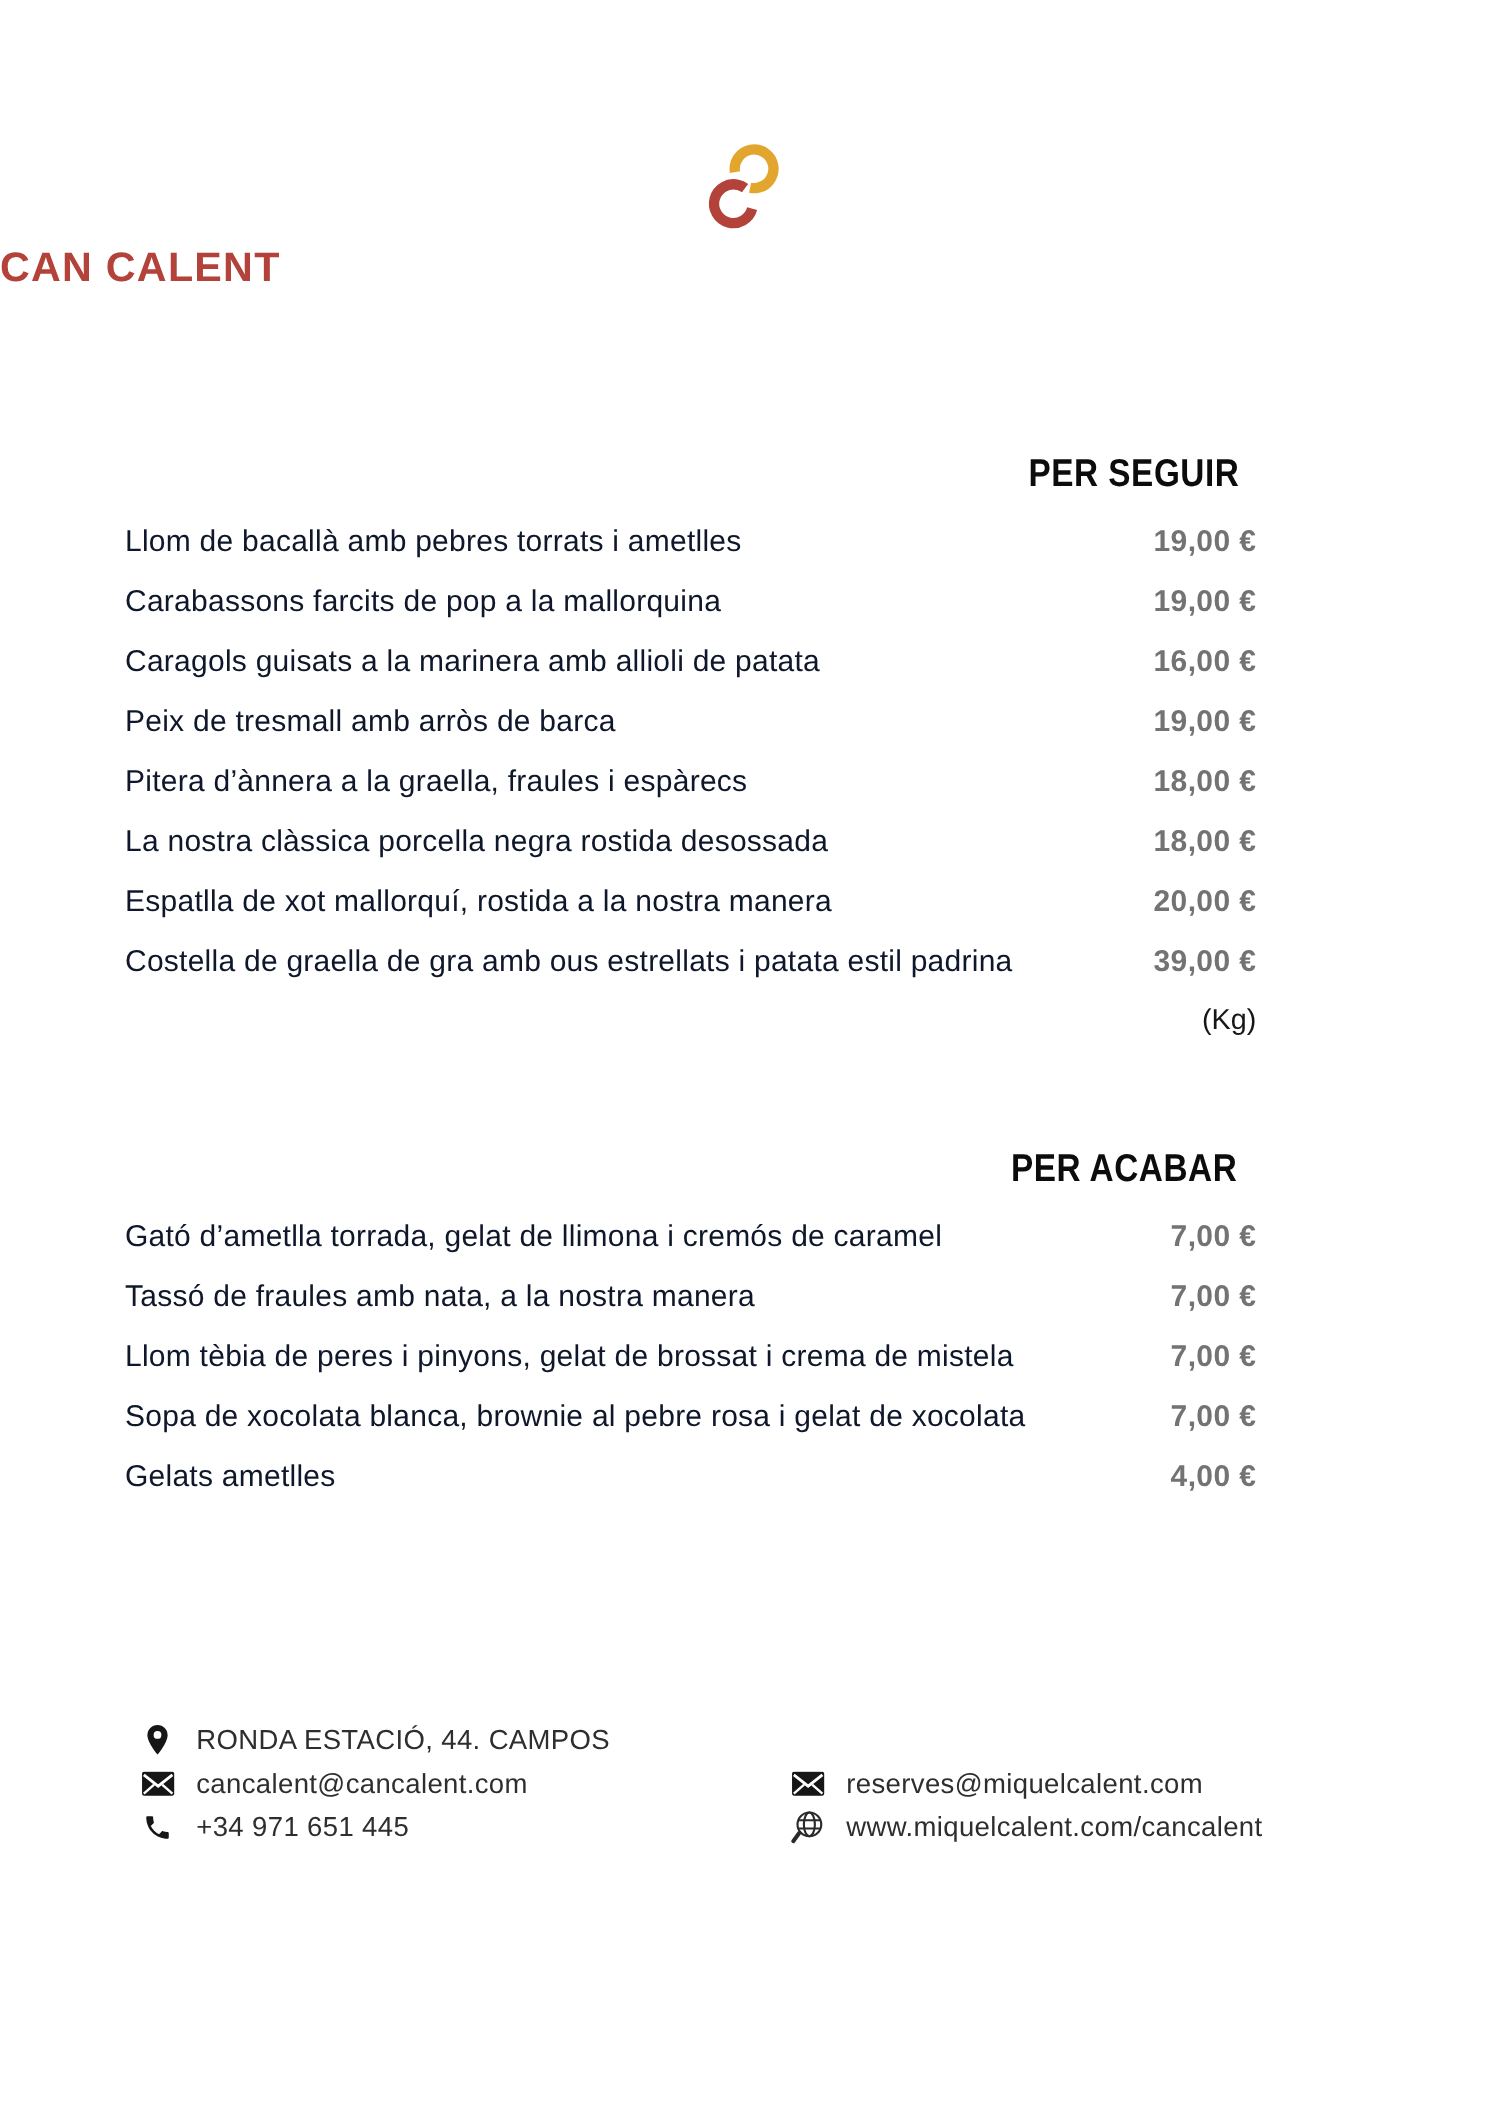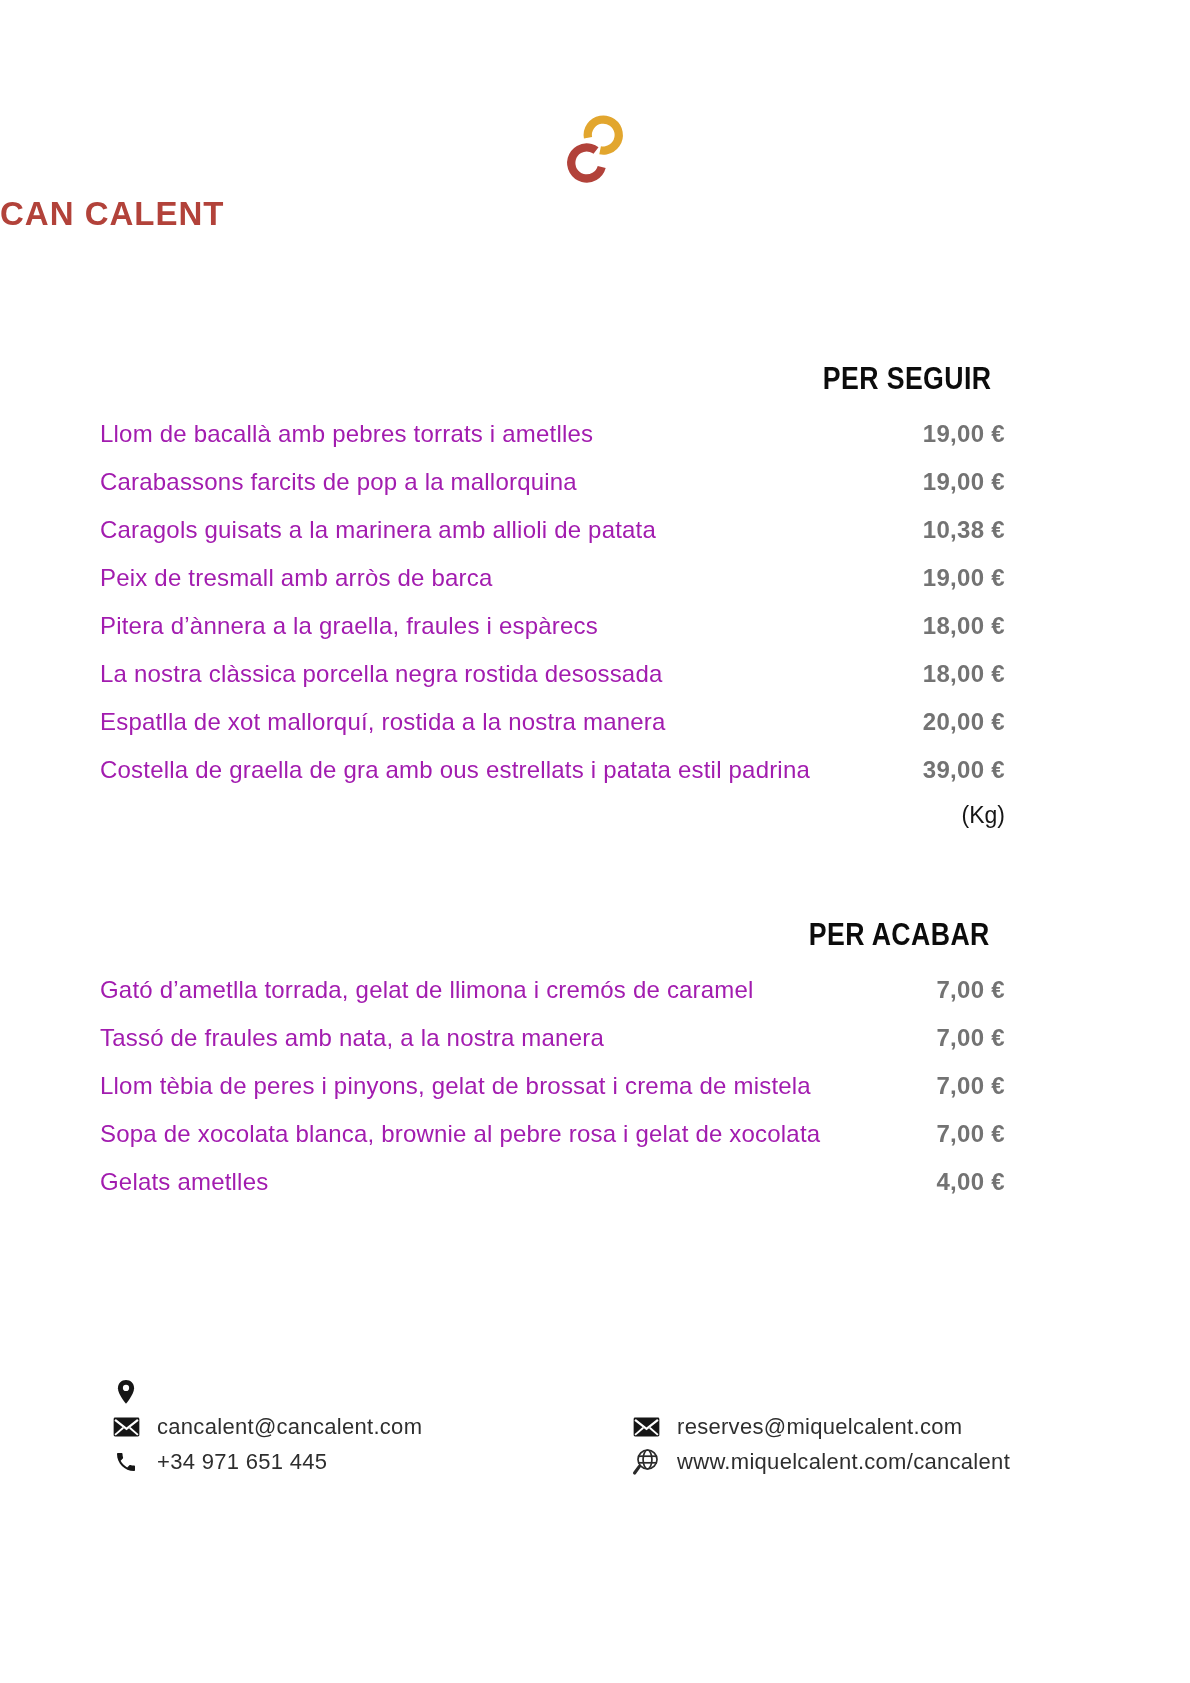--- a/index.html
+++ b/index.html
@@ -12,21 +12,21 @@
   .logo svg{display:block;margin:0 auto;}
   .brand{margin-top:7px;font-size:33px;font-weight:700;letter-spacing:1px;}
   
   .section{position:absolute;left:100px;width:905px;}
   .sec1{top:362px;}
   .sec2{top:918px;}
   .sec-title{text-align:right;font-size:31px;font-weight:700;color:#0c0c0c;line-height:34px;margin:0;}
   .sec-title .condense{display:inline-block;transform:scaleX(0.86);letter-spacing:0.5px;}
   .items{margin-top:14px;}
   .item{height:48px;display:flex;align-items:center;justify-content:space-between;}
-  .item .name{font-size:24px;color:#a21caf;letter-spacing:0.2px;}
+  .item .name{font-size:24px;color:#0f172a;letter-spacing:0.2px;}
   .item .price{font-size:24px;font-weight:700;color:#737373;white-space:nowrap;letter-spacing:0.3px;}
   .unit-note{height:42px;display:flex;align-items:center;justify-content:flex-end;font-size:23px;color:#161616;}
   
   .footer-col{position:absolute;}
   .fl{left:110px;top:1374px;}
   .fr{left:630px;top:1409px;}
   .frow{height:35px;display:flex;align-items:center;gap:15px;font-size:22px;color:#2e2e2e;letter-spacing:0.3px;}
   .ficon{width:32px;display:flex;justify-content:center;align-items:center;flex:0 0 32px;}
 </style>
 </head>
@@ -50,21 +50,21 @@
       <div class="item">
         <span class="name">Llom de bacallà amb pebres torrats i ametlles</span>
         <span class="price">19,00 €</span>
       </div>
       <div class="item">
         <span class="name">Carabassons farcits de pop a la mallorquina</span>
         <span class="price">19,00 €</span>
       </div>
       <div class="item">
         <span class="name">Caragols guisats a la marinera amb allioli de patata</span>
-        <span class="price">10,38 €</span>
+        <span class="price">16,00 €</span>
       </div>
       <div class="item">
         <span class="name">Peix de tresmall amb arròs de barca</span>
         <span class="price">19,00 €</span>
       </div>
       <div class="item">
         <span class="name">Pitera d’ànnera a la graella, fraules i espàrecs</span>
         <span class="price">18,00 €</span>
       </div>
       <div class="item">
@@ -112,20 +112,21 @@
   </div>
 
   <div class="footer-col fl">
     <div class="frow">
       <span class="ficon">
         <svg width="22" height="28" viewBox="0 0 24 28">
           <path d="M12 1C7 1 3.2 4.8 3.2 9.8c0 6.6 8.8 16.9 8.8 16.9s8.8-10.3 8.8-16.9C20.8 4.8 17 1 12 1z" fill="#161616"></path>
           <circle cx="12" cy="9.6" r="3.4" fill="#ffffff"></circle>
         </svg>
       </span>
+      <span>RONDA ESTACIÓ, 44. CAMPOS</span>
     </div>
     <div class="frow">
       <span class="ficon">
         <svg width="27" height="20" viewBox="0 0 28 21">
           <rect x="0.5" y="0.5" width="27" height="20" rx="1.5" fill="#161616"></rect>
           <polyline points="2,3 14,12.5 26,3" stroke="#ffffff" stroke-width="2.4" fill="none"></polyline>
           <line x1="2" y1="18.8" x2="10.6" y2="11.2" stroke="#ffffff" stroke-width="2"></line>
           <line x1="26" y1="18.8" x2="17.4" y2="11.2" stroke="#ffffff" stroke-width="2"></line>
         </svg>
       </span>

